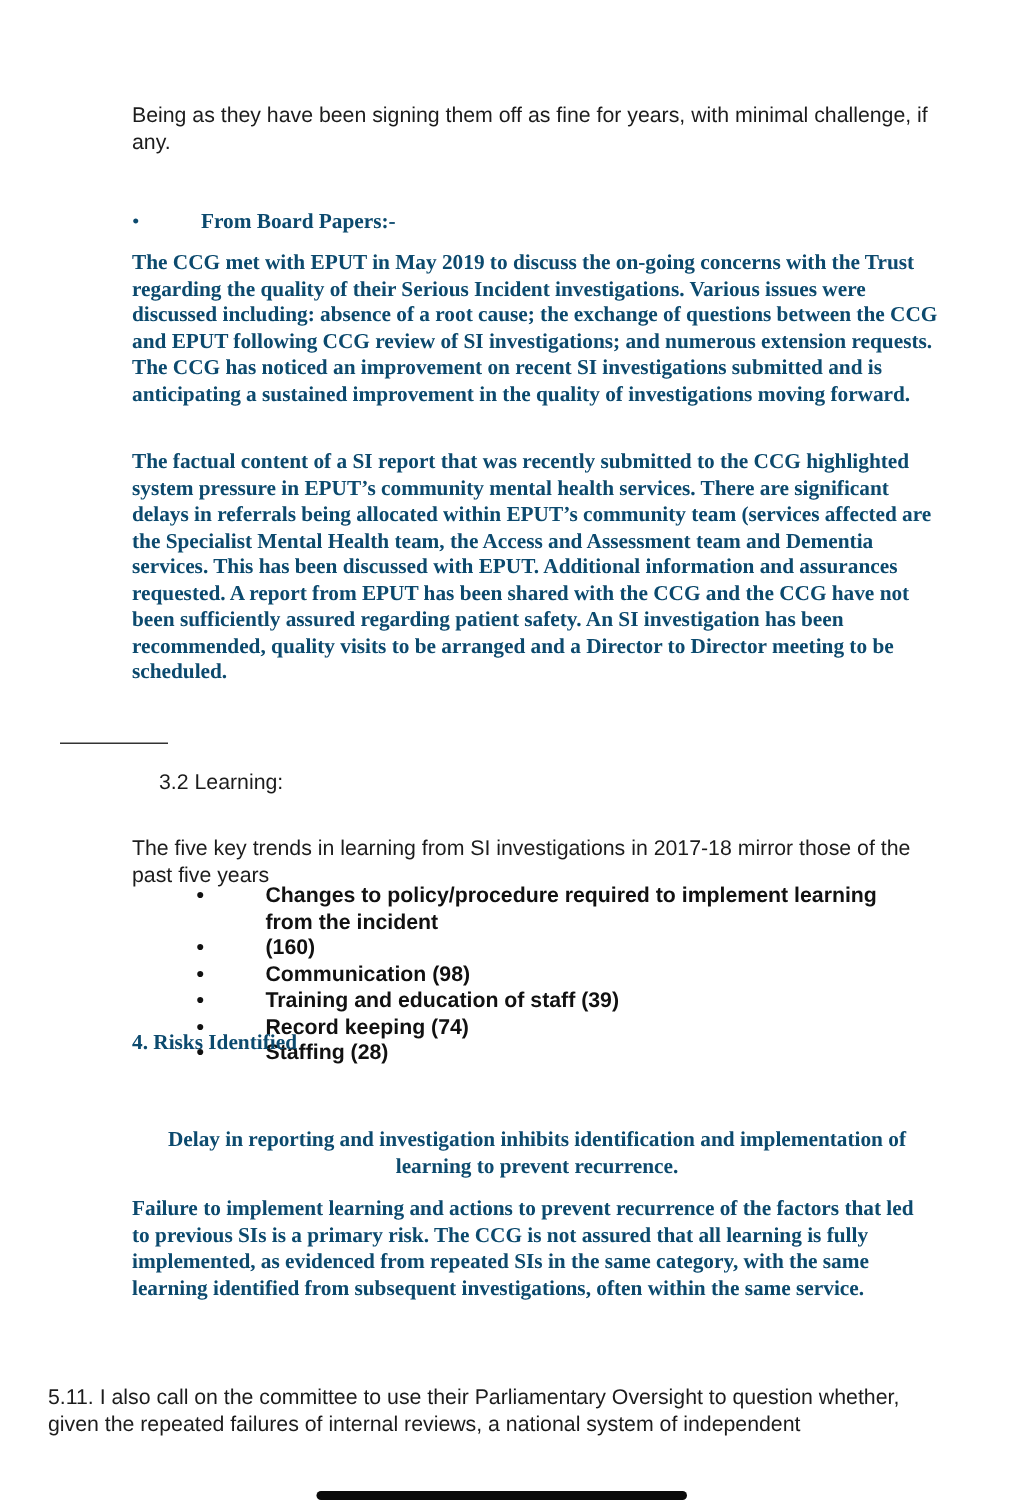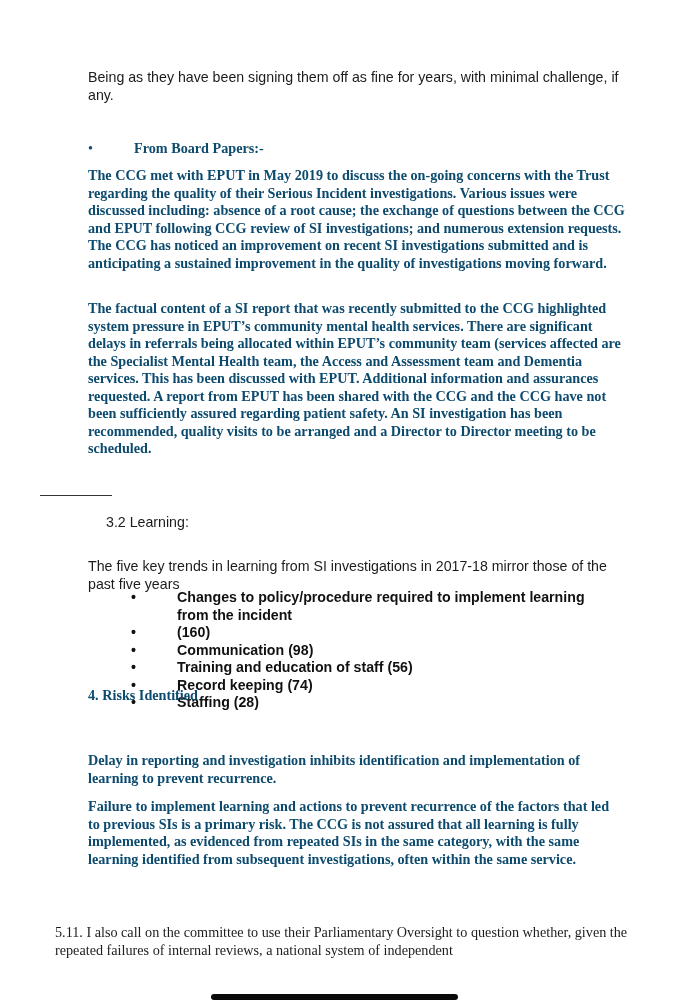--- a/index.html
+++ b/index.html
@@ -40,33 +40,33 @@
   <div class="bullet-row">
     <span class="bullet-dot">•</span>
     <span>(160)</span>
   </div>
   <div class="bullet-row">
     <span class="bullet-dot">•</span>
     <span>Communication (98)</span>
   </div>
   <div class="bullet-row">
     <span class="bullet-dot">•</span>
-    <span>Training and education of staff (56)</span>
+    <span>Training and education of staff (39)</span>
   </div>
   <div class="bullet-row">
     <span class="bullet-dot">•</span>
     <span>Record keeping (74)</span>
   </div>
   <div class="bullet-row">
     <span class="bullet-dot">•</span>
     <span>Staffing (28)</span>
   </div>
 </div>
 
 <p class="p bold" style="left:88px; top:687px; width:540px;">4. Risks Identified</p>
 
-<p class="p bold" style="left:88px; top:752px; width:540px;">Delay in reporting and investigation inhibits identification and implementation of learning to prevent recurrence.</p>
+<p class="p bold" style="left:88px; top:752px; width:540px;text-align:center;">Delay in reporting and investigation inhibits identification and implementation of learning to prevent recurrence.</p>
 
 <p class="p bold" style="left:88px; top:798px; width:536px;">Failure to implement learning and actions to prevent recurrence of the factors that led to previous SIs is a primary risk. The CCG is not assured that all learning is fully implemented, as evidenced from repeated SIs in the same category, with the same learning identified from subsequent investigations, often within the same service.</p>
 
-<p class="p reg" style="left:55px; top:924px; width:600px;font-family:Liberation Serif, serif;">5.11.   I also call on the committee to use their Parliamentary Oversight to question whether, given the repeated failures of internal reviews, a national system of independent</p>
+<p class="p reg" style="left:32px; top:924px; width:600px;">5.11.   I also call on the committee to use their Parliamentary Oversight to question whether, given the repeated failures of internal reviews, a national system of independent</p>
 
 <div class="home-bar"></div>
 
 </body></html>

